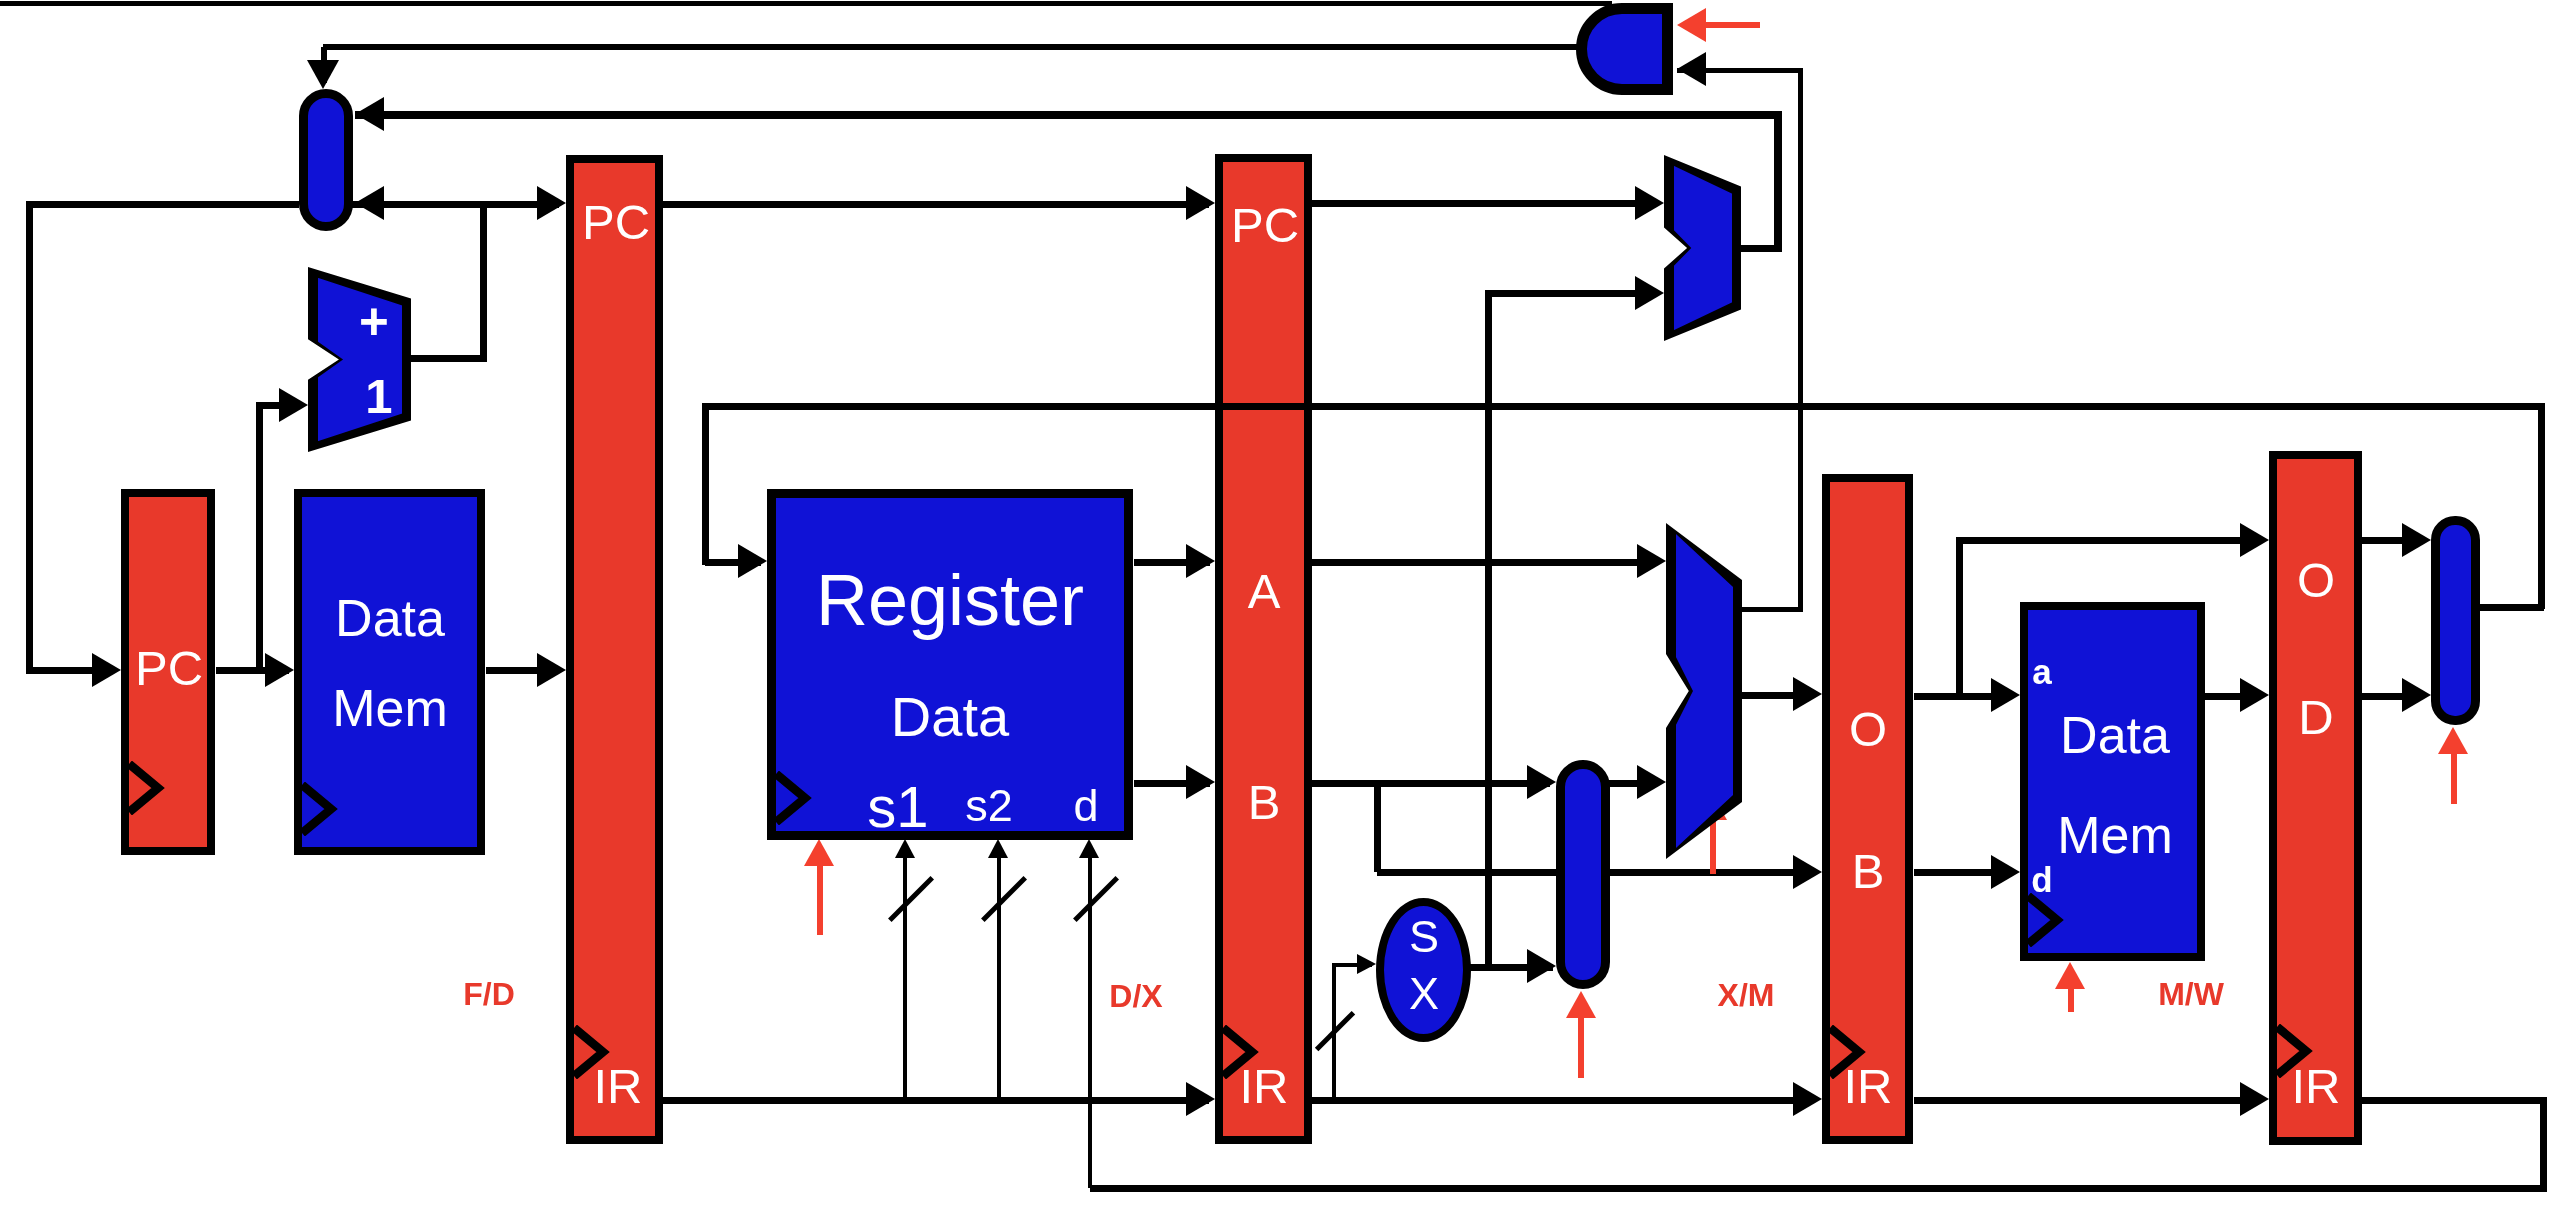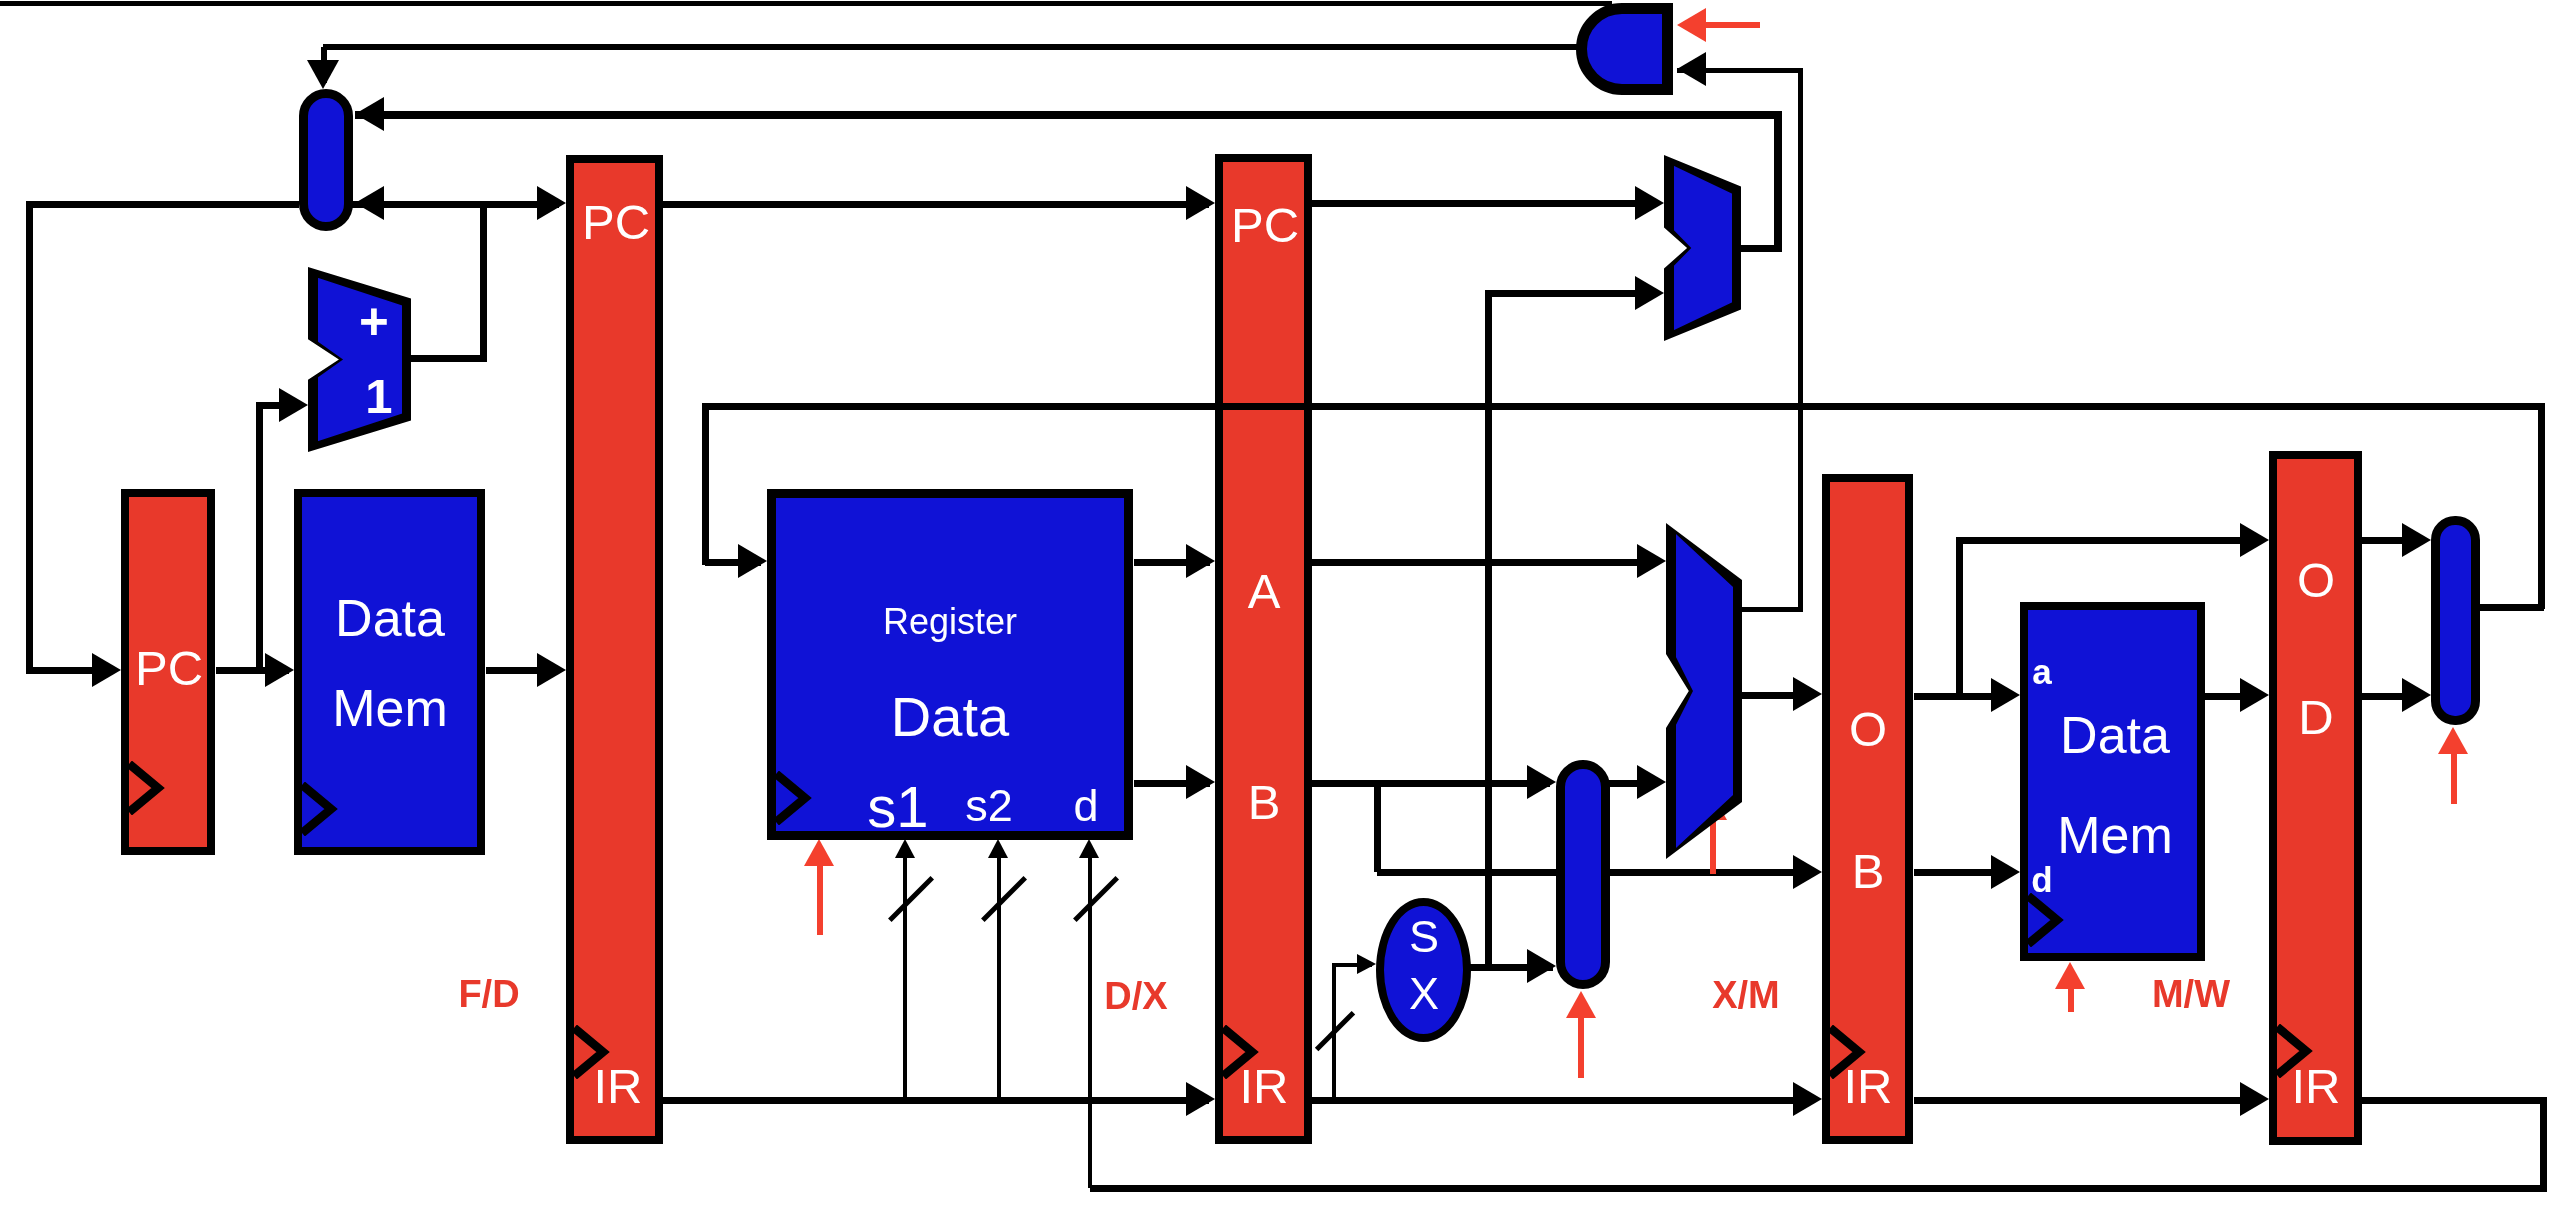--- a/index.html
+++ b/index.html
@@ -31,21 +31,21 @@
   .andg{position:absolute;background:var(--blue);border:11.7px solid var(--blk);box-sizing:border-box;
         border-radius:51px 0 0 51px;z-index:2;}
   .chev{position:absolute;z-index:2;}
   .chev .co{position:absolute;inset:0;background:var(--blk);
      clip-path:polygon(0 0,100% 17%,100% 83%,0 100%,0 61%,30% 50%,0 39%);}
   .chev .ci{position:absolute;left:9.7px;top:10.7px;right:8.7px;bottom:10.7px;background:var(--blue);
      clip-path:polygon(0 0,100% 17%,100% 83%,0 100%,0 61%,30% 50%,0 39%);}
   
   .lbl{position:absolute;transform:translate(-50%,-50%);color:#fff;white-space:nowrap;z-index:4;}
   .stg{position:absolute;transform:translate(-50%,-50%);color:var(--red);font-weight:bold;
-       font-size:38px;white-space:nowrap;z-index:4;}
+       font-size:32px;white-space:nowrap;z-index:4;}
   .tick{position:absolute;width:60px;height:4.9px;background:var(--blk);transform:translate(-50%,-50%) rotate(-45deg);z-index:2;}
   .clk{position:absolute;z-index:4;}
 </style>
 </head>
 <body>
 
 <div class="stage">
 
   <div class="w" style="left:0;top:1px;width:1612px;height:4.9px"></div>
 
@@ -172,21 +172,21 @@
 
   <div class="box bluebox" style="left:294px;top:489px;width:191px;height:366px"></div>
   <div class="lbl" style="left:390px;top:618px;font-size:52px">Data</div>
   <div class="lbl" style="left:390px;top:708px;font-size:52px">Mem</div>
 
   <div class="box redbox" style="left:566px;top:155px;width:97px;height:989px"></div>
   <div class="lbl" style="left:616px;top:222px;font-size:49px">PC</div>
   <div class="lbl" style="left:618px;top:1086px;font-size:49px">IR</div>
 
   <div class="box bluebox" style="left:767px;top:489px;width:366px;height:351px;border-width:9.7px"></div>
-  <div class="lbl" style="left:950px;top:622px;font-size:36px">Register</div>
+  <div class="lbl" style="left:950px;top:600px;font-size:72px">Register</div>
   <div class="lbl" style="left:950px;top:716px;font-size:56px">Data</div>
   <div class="lbl" style="left:898px;top:806px;font-size:58px">s1</div>
   <div class="lbl" style="left:989px;top:806px;font-size:45px">s2</div>
   <div class="lbl" style="left:1086px;top:806px;font-size:45px">d</div>
 
   <div class="box redbox" style="left:1215px;top:154px;width:97px;height:990px"></div>
   <div class="lbl" style="left:1265px;top:225px;font-size:49px">PC</div>
   <div class="lbl" style="left:1264px;top:591px;font-size:49px">A</div>
   <div class="lbl" style="left:1264px;top:802px;font-size:49px">B</div>
   <div class="lbl" style="left:1264px;top:1086px;font-size:49px">IR</div>

